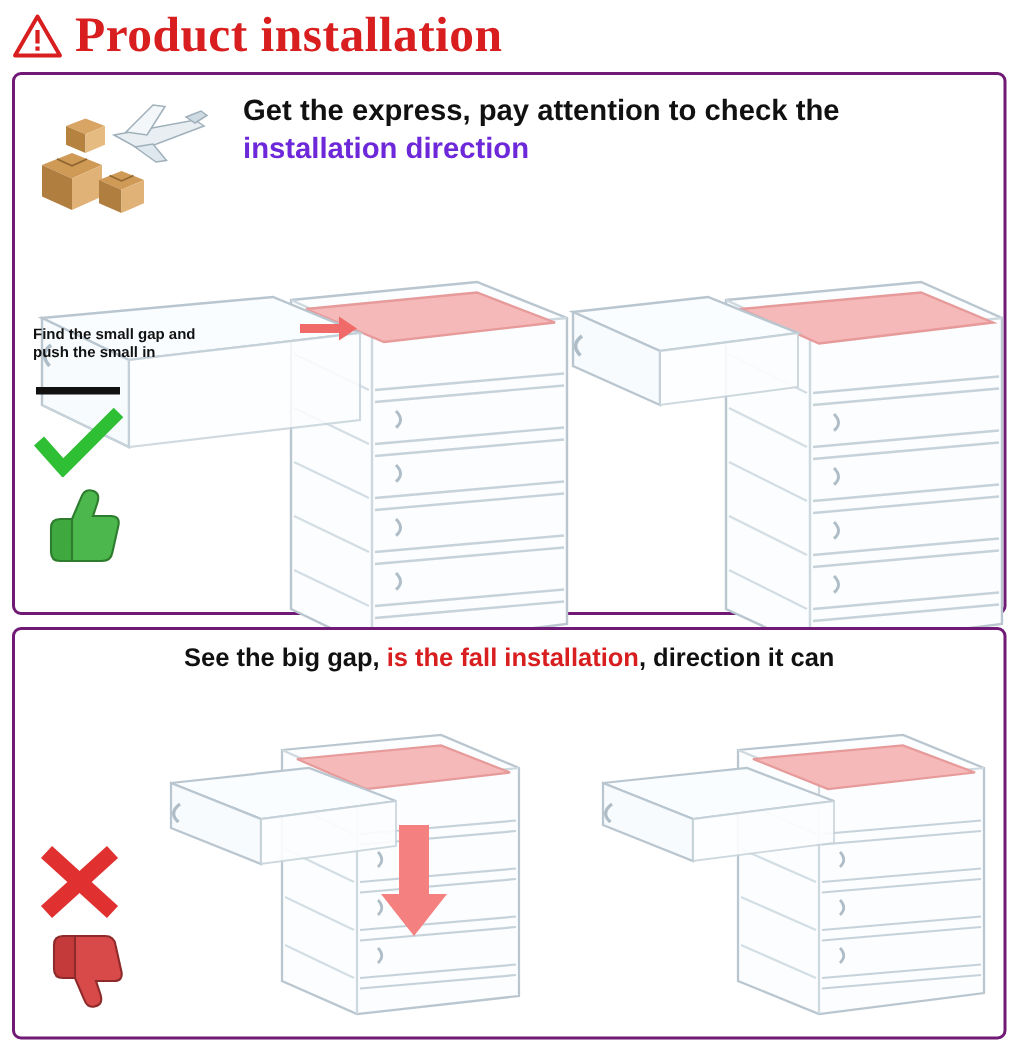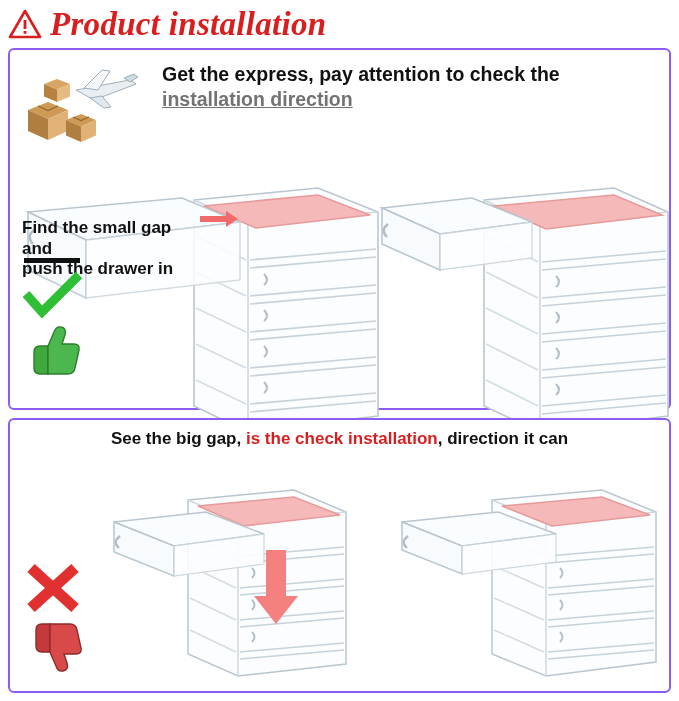--- a/index.html
+++ b/index.html
@@ -16,21 +16,20 @@
     overflow: hidden;
   }
 
   
   .header {
     display: flex;
     align-items: center;
     padding: 6px 0 2px 8px;
     height: 44px;
     box-sizing: border-box;
-    font-style: italic;
   }
   .warn-icon {
     width: 34px;
     height: 30px;
     position: relative;
     flex: 0 0 auto;
     margin-right: 8px;
   }
   .warn-icon svg { display:block; }
   .title {
@@ -40,60 +39,59 @@
     color: #d81e1e;
     letter-spacing: 0.3px;
     line-height: 1;
   }
 
   
   .panel {
     position: absolute;
     left: 8px;
     right: 8px;
-    border: 2px solid #8b5cf6;
+    border: 2px solid #701a75;
     border-radius: 6px;
     box-sizing: border-box;
     background: #fff;
   }
   #panel-correct { top: 48px; height: 362px; }
   #panel-wrong   { top: 418px; height: 275px; }
 
   
   .top-text {
     position: absolute;
     left: 152px;
     top: 12px;
     right: 10px;
     font-family: "Liberation Sans", sans-serif;
     font-weight: bold;
     font-size: 19.5px;
     line-height: 1.28;
     color: #111;
   }
   .top-text .green {
-    color: #737373;
-    text-decoration: underline;
+    color: #6d28d9;
   }
 
   
   .shipping {
     position: absolute;
     left: 14px;
     top: 14px;
     width: 128px;
     height: 84px;
   }
 
   .note-text {
     position: absolute;
     left: 12px;
     top: 168px;
     width: 166px;
-    font-size: 17px;
+    font-size: 10px;
     font-weight: bold;
     line-height: 1.22;
     color: #111;
   }
   .note-rule {
     position: absolute;
     left: 14px;
     top: 208px;
     width: 56px;
     height: 5px;
@@ -294,21 +292,21 @@
         <path d="M6 42 L96 32 L156 56 L64 68 Z" fill="#fafdff" stroke="#b9c6cf" stroke-width="1.6"></path>
         <path d="M6 42 L64 68 L64 104 L6 78 Z" fill="#f7fbfd" stroke="#b9c6cf" stroke-width="1.6"></path>
         <path d="M64 68 L156 56 L156 92 L64 104 Z" fill="#fdfeff" stroke="#c8d4db" stroke-width="1.3" opacity="0.9"></path>
         <path d="M12 58 q-8 6 -1 13" fill="none" stroke="#aebdc7" stroke-width="2.4"></path>
       </g>
     </svg>
   </div>
 
   <div class="note-text">
     <span>Find the small gap and</span><br>
-    <span>push the drawer in</span>
+    <span>push the small in</span>
   </div>
   <div class="note-rule"></div>
 
   <div class="check-mark">
     <svg width="62" height="46" viewBox="0 0 62 46">
       <path d="M4 22 L20 40 L57 3" fill="none" stroke="#2fbf34" stroke-width="9" stroke-linecap="butt" stroke-linejoin="miter"></path>
     </svg>
   </div>
 
   <div class="thumb-up">
@@ -316,21 +314,21 @@
       <path d="M16 24 L24 24 L24 52 L16 52 Q10 52 10 46 L10 30 Q10 24 16 24 Z" fill="#3fa83f" stroke="#2e7d2e" stroke-width="1.4"></path>
       <path d="M24 24 L30 10 Q32 4 37 5 Q43 6 41 13 L38 22 L50 22 Q56 22 55 28 L51 46 Q50 52 44 52 L24 52 Z" fill="#4cb74c" stroke="#2e7d2e" stroke-width="1.4"></path>
     </svg>
   </div>
 </div>
 
 <div class="panel" id="panel-wrong">
 
   <div class="bot-text">
     <span>See the big gap,</span>
-    <span class="red">is the check installation</span><span>, direction it can</span><br>
+    <span class="red">is the fall installation</span><span>, direction it can</span><br>
   </div>
 
   <div class="illus" style="left:78px; top:58px;">
     <svg width="270" height="206" viewBox="0 0 270 206">
       <g fill="none" stroke="#b9c6cf" stroke-width="1.5">
         <path d="M100 22 L206 12 L258 34 L258 186 L150 198 L100 176 Z" fill="#fbfdfe"></path>
         <path d="M100 22 L150 44 L150 198" stroke="#cdd8df"></path>
         <path d="M150 44 L258 34" stroke="#cdd8df"></path>
         <path d="M110 28 L206 19 L252 37 L156 48 Z" fill="#f6b9b9" stroke="#e79a9a"></path>
         <g stroke="#c6d2da">

